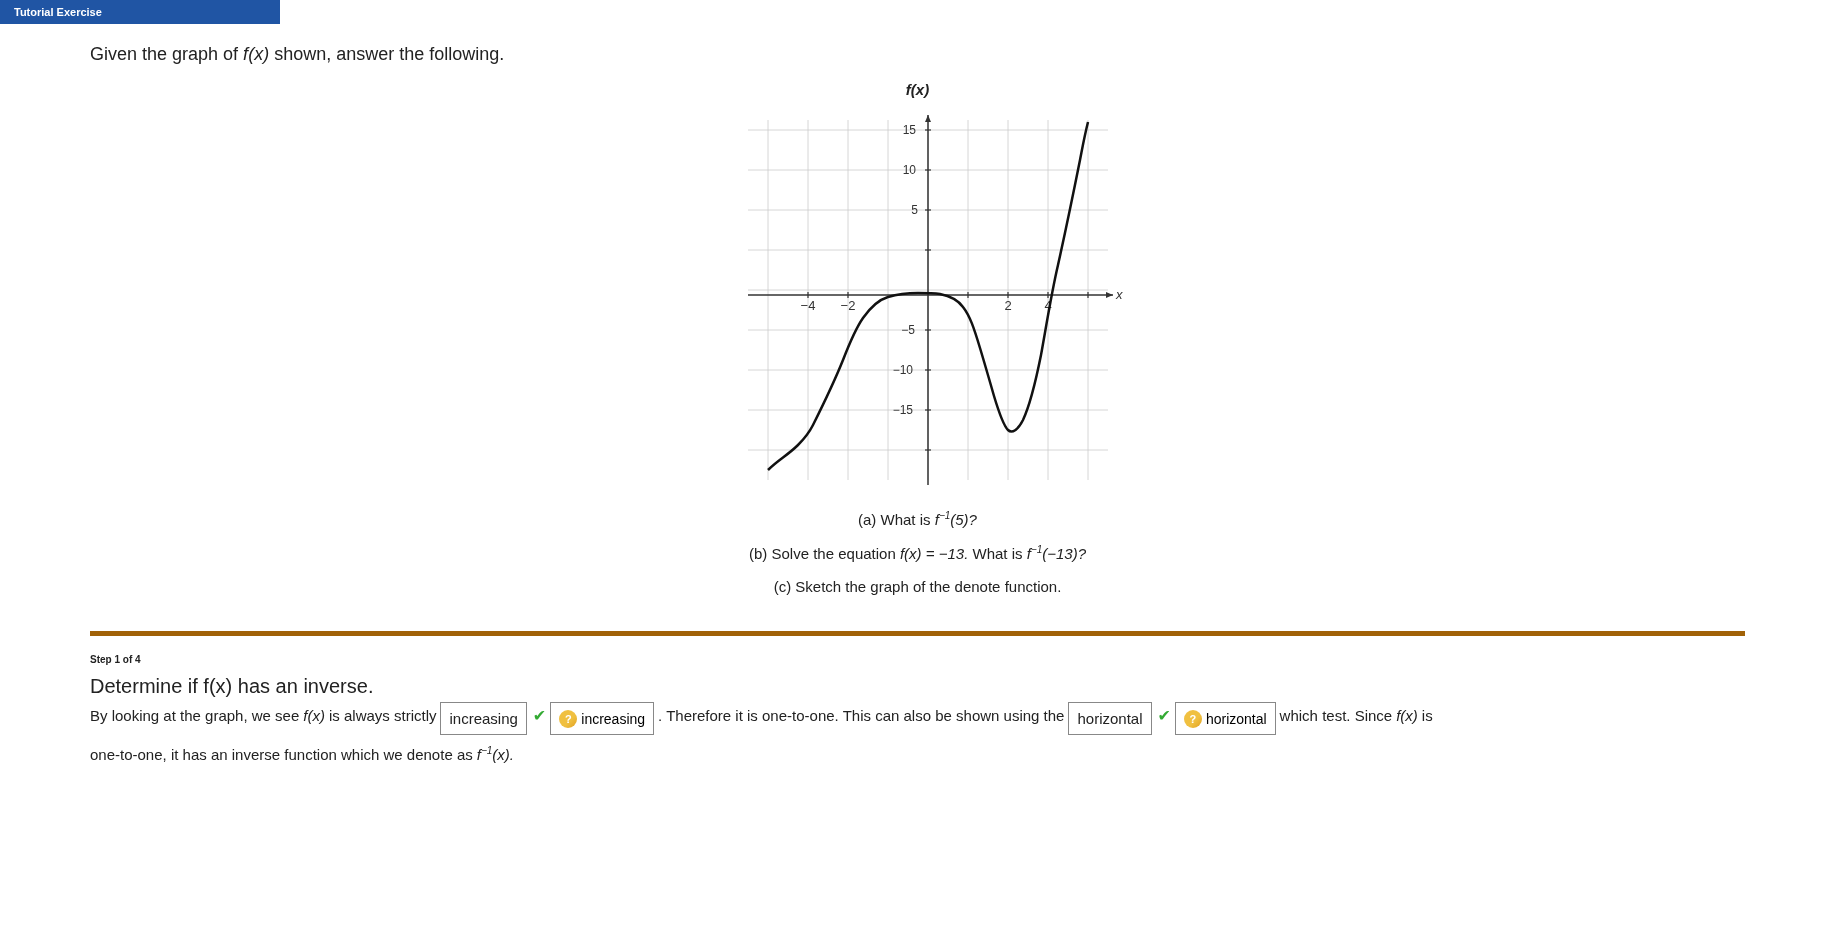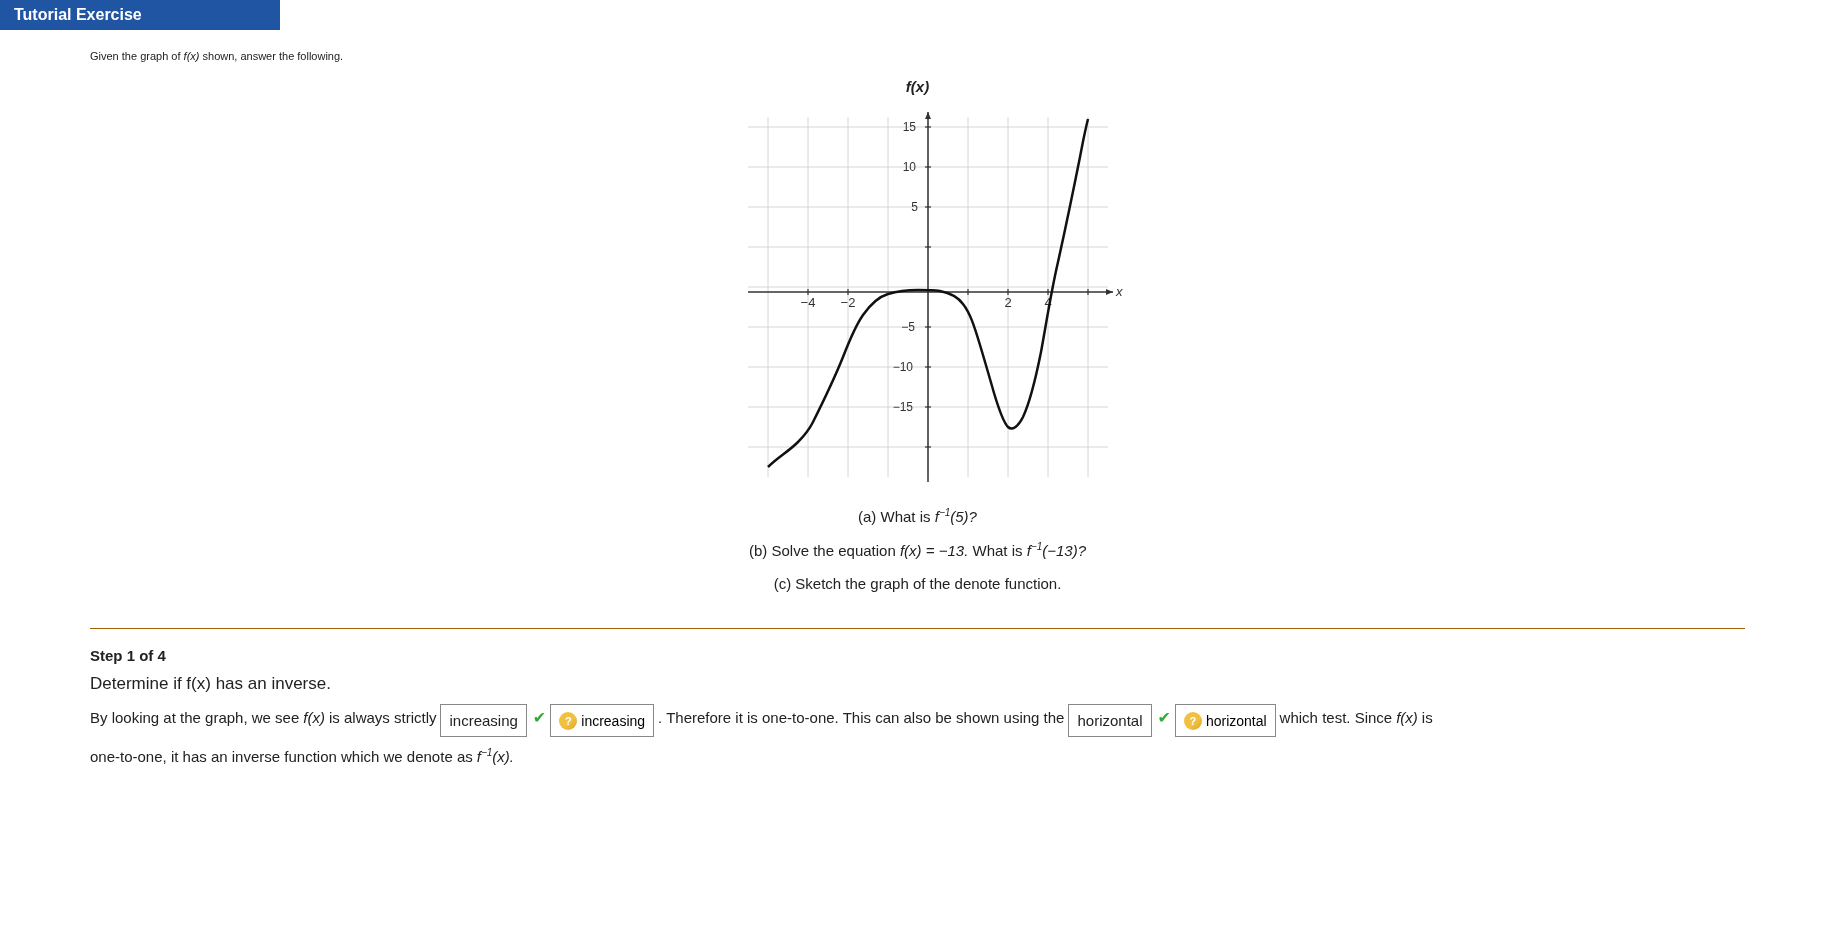--- a/index.html
+++ b/index.html
@@ -13,31 +13,31 @@
       background: #fff;
       max-width: 1835px;
       min-height: 946px;
       margin: 0 auto;
       padding-bottom: 40px;
     }
     .tutorial-header {
       background: #2055a4;
       color: #fff;
       font-weight: bold;
-      font-size: 16px;
+      font-size: 11px;
       padding: 6px 14px;
       display: inline-block;
       min-width: 280px;
     }
     .content-area {
       padding: 20px 90px;
     }
     .problem-intro {
       margin-bottom: 16px;
-      font-size: 11px;
+      font-size: 18px;
     }
     .graph-container {
       display: flex;
       justify-content: center;
       margin: 10px 0 20px 0;
     }
     .graph-title {
       text-align: center;
       font-weight: bold;
       font-size: 15px;
@@ -50,28 +50,28 @@
     .questions {
       margin: 10px 0 36px 0;
       text-align: center;
     }
     .question-item {
       margin-bottom: 16px;
       font-size: 15px;
     }
     .step-header {
       font-weight: bold;
-      font-size: 15px;
+      font-size: 10px;
       margin-bottom: 10px;
-      border-top: 1px solid #a16207;
+      border-top: 5px solid #a16207;
       padding-top: 18px;
     }
     .step-content {
-      font-size: 17px;
-      margin-bottom: 10px;
+      font-size: 20px;
+      margin-bottom: 4px;
     }
     .step-line {
       display: flex;
       flex-wrap: wrap;
       gap: 4px;
       font-size: 15px;
       line-height: 1.8;
       margin-bottom: 6px;
     }
     .answer-box {

